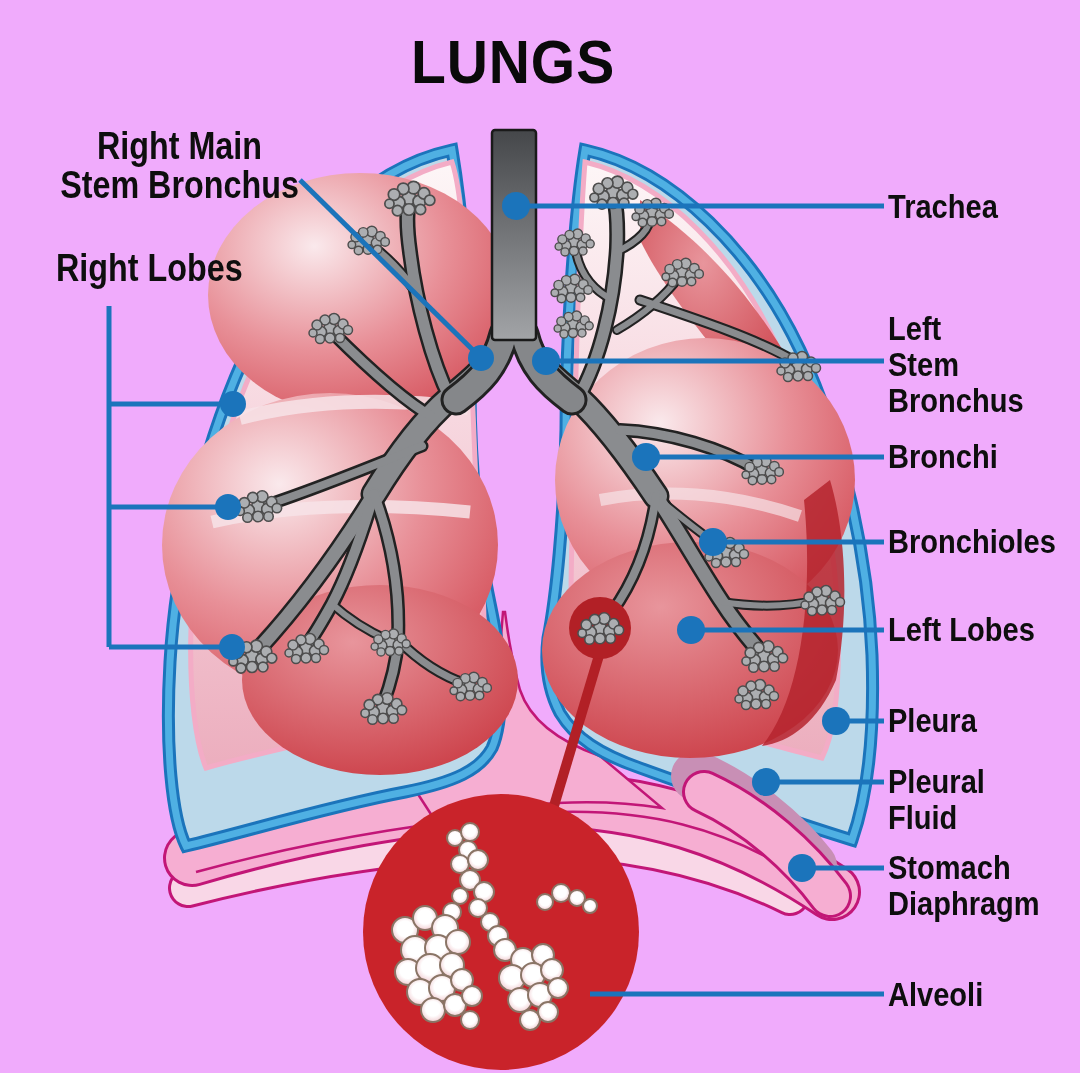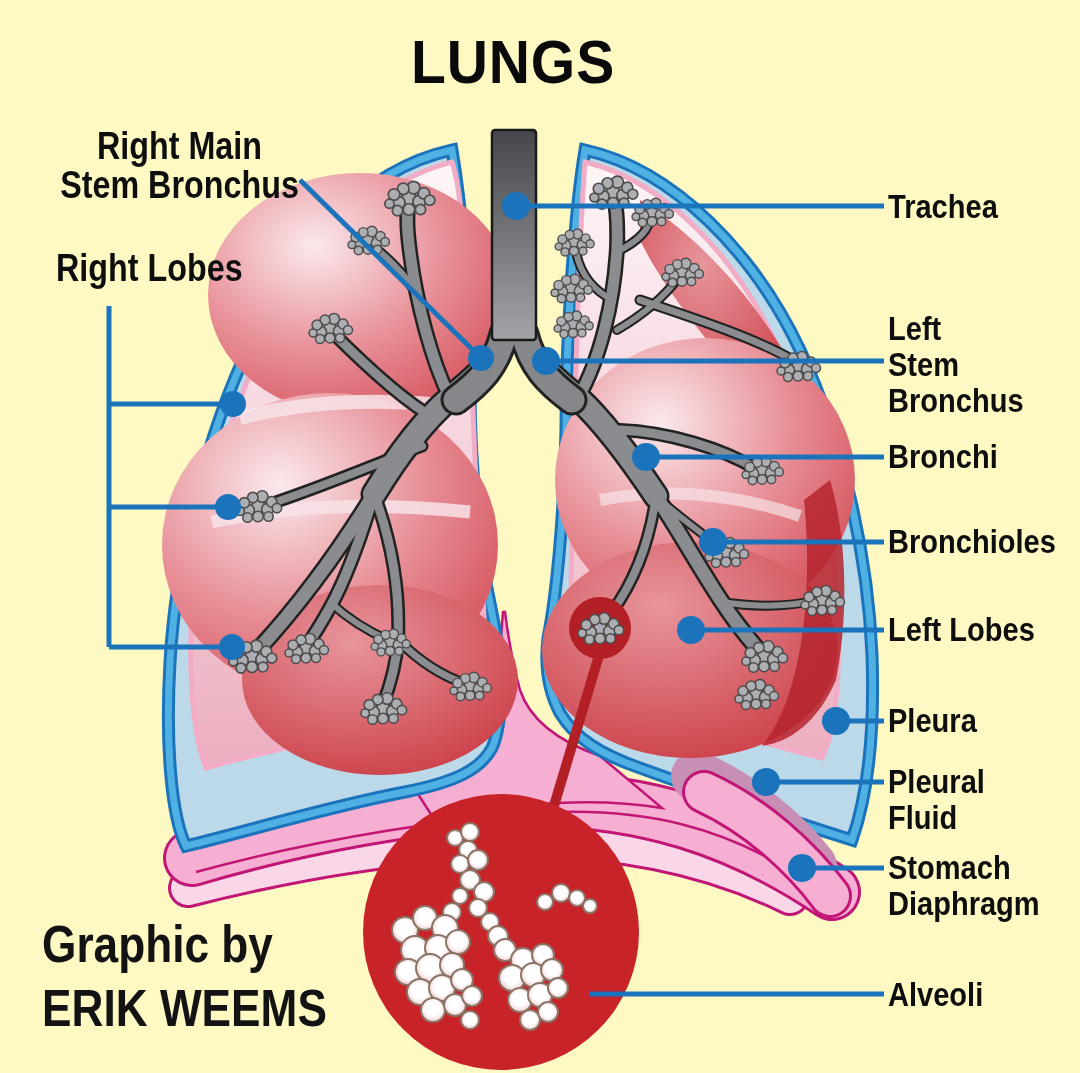--- a/index.html
+++ b/index.html
@@ -1,19 +1,19 @@
 <!DOCTYPE html>
 <html><head>
 <meta charset="utf-8">
 <style>
   html,body{margin:0;padding:0;}
   .stage{
     position:relative;
     width:1080px;height:1073px;
-    background:#fef9c3;
+    background:#f0abfc;
     overflow:hidden;
     font-family:"Liberation Sans", sans-serif;
   }
   .stage svg{position:absolute;left:0;top:0;}
   .lbl{
     position:absolute;
     color:#0E0E0E;
     font-weight:bold;
     white-space:nowrap;
     transform-origin:left top;
@@ -338,18 +338,14 @@
 
   <div class="lbl lbl-right" style="left:888px;top:850px;">
     <span>Stomach</span>
     <span>Diaphragm</span>
   </div>
 
   <div class="lbl lbl-right" style="left:888px;top:977px;">
     <span>Alveoli</span>
   </div>
 
-  <div class="credit">
-    <span>Graphic by</span>
-    <span>ERIK WEEMS</span>
-  </div>
 
 </div>
 
 </body></html>

